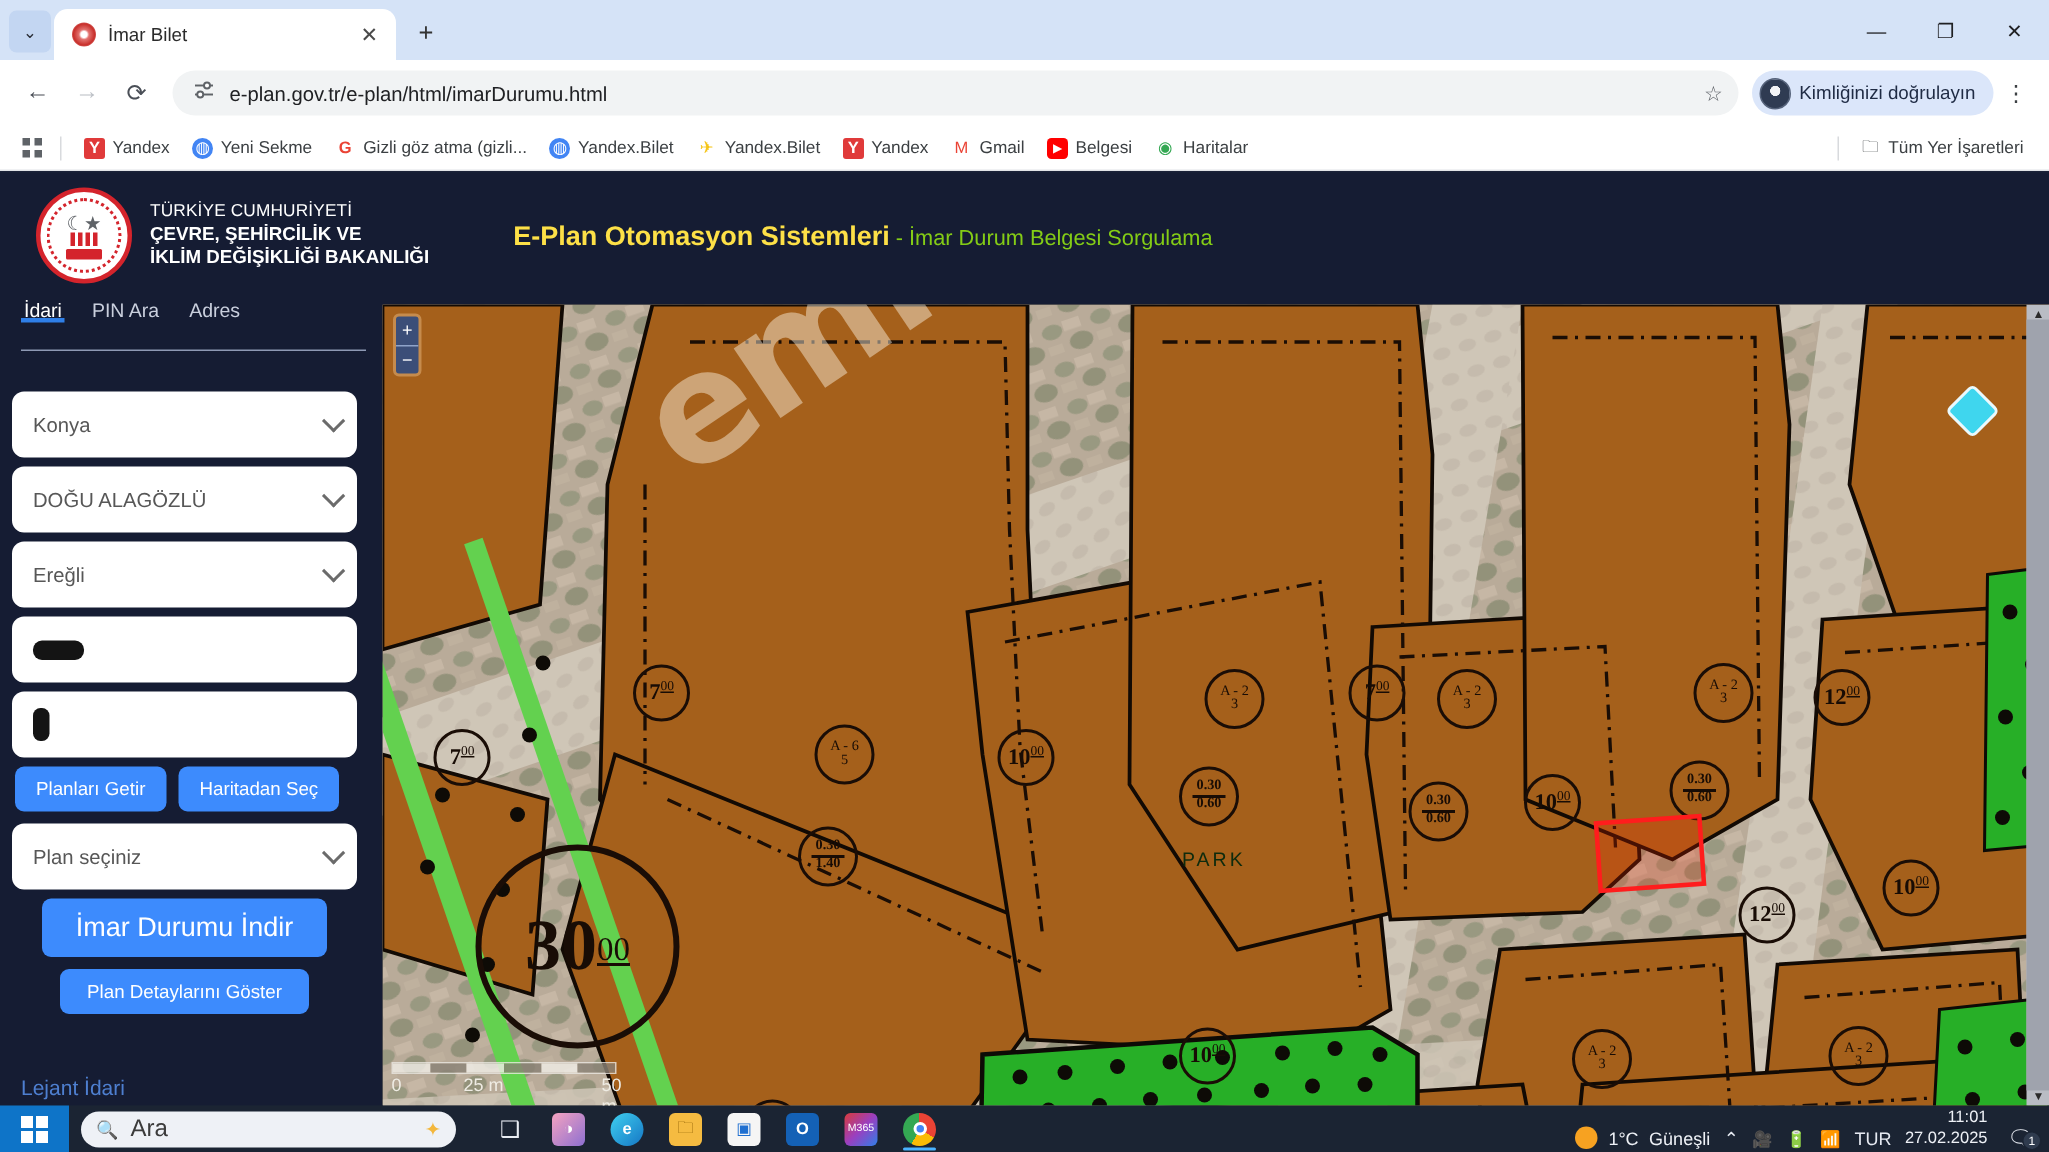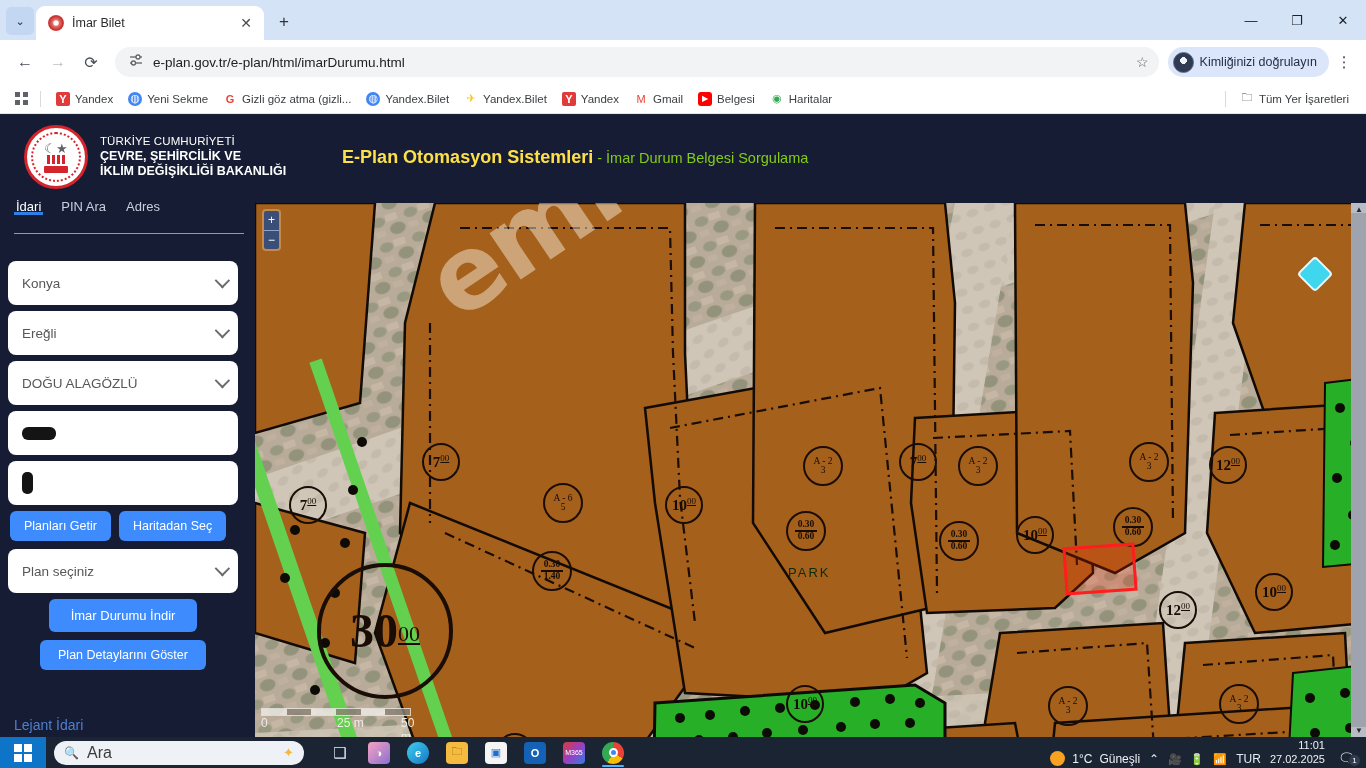--- a/index.html
+++ b/index.html
@@ -164,21 +164,21 @@
     transform-origin: center; rotate: 45deg; margin-top: -4px;
   }
   .redact { display: inline-block; background: #141414; height: 13px; border-radius: 6px; }
 
   .btn-row { display: flex; gap: 8px; margin: 4px 0 8px 2px; }
   .btn {
     background: #3d8bfd; color: #fff; border: none; border-radius: 6px;
     font-size: 12.5px; padding: 8px 14px; font-family: "Liberation Sans", sans-serif;
     white-space: nowrap;
   }
-  .btn-wide { display: block; margin: 0 auto 8px auto; padding: 9px 22px; font-size: 13px; }
+  .btn-wide { display: block; margin: 0 auto 8px auto; padding: 9px 22px; font-size: 18px; }
   .btn-wide2 { display: block; margin: 0 auto; padding: 8px 18px; font-size: 12.5px; }
 
   .lejant {
     position: absolute; left: 14px; bottom: 4px;
     font-size: 14px; color: #4e7fd0;
   }
 
   .sb-track {
     position: absolute; right: 2px; top: 116px; bottom: 32px; width: 8px; background: #23294a;
   }
@@ -425,25 +425,25 @@
       <div class="ptab">Adres</div>
     </div>
     <div class="tabs-underline"></div>
 
     <div class="sidebar">
       <div class="sel">
         <span class="sel-text">Konya</span>
         <span class="chev"></span>
       </div>
       <div class="sel">
+        <span class="sel-text">DOĞU ALAGÖZLÜ</span>
+        <span class="chev"></span>
+      </div>
+      <div class="sel">
         <span class="sel-text">Ereğli</span>
-        <span class="chev"></span>
-      </div>
-      <div class="sel">
-        <span class="sel-text">DOĞU ALAGÖZLÜ</span>
         <span class="chev"></span>
       </div>
       <div class="sel">
         <span class="redact" style="width:34px;"></span>
       </div>
       <div class="sel">
         <span class="redact" style="width:11px;height:22px;border-radius:5px;"></span>
       </div>
 
       <div class="btn-row">
@@ -712,21 +712,21 @@
         <div class="bar">
             <i></i>
             <i></i>
             <i></i>
             <i></i>
             <i></i>
             <i></i>
           </div>
         <div class="labels">
           <span style="left:0;">0</span>
-          <span style="left:76px;">25 m</span>
+          <span style="left:48px;">25 m</span>
           <span style="left:140px;">50 m</span>
         </div>
       </div>
 
       <div class="mapsb-v">
         <div class="thumb"></div>
       </div>
       <div class="mapsb-arrow" style="top:2px;">▲</div>
       <div class="mapsb-arrow" style="bottom:2px;">▼</div>
     </div>

